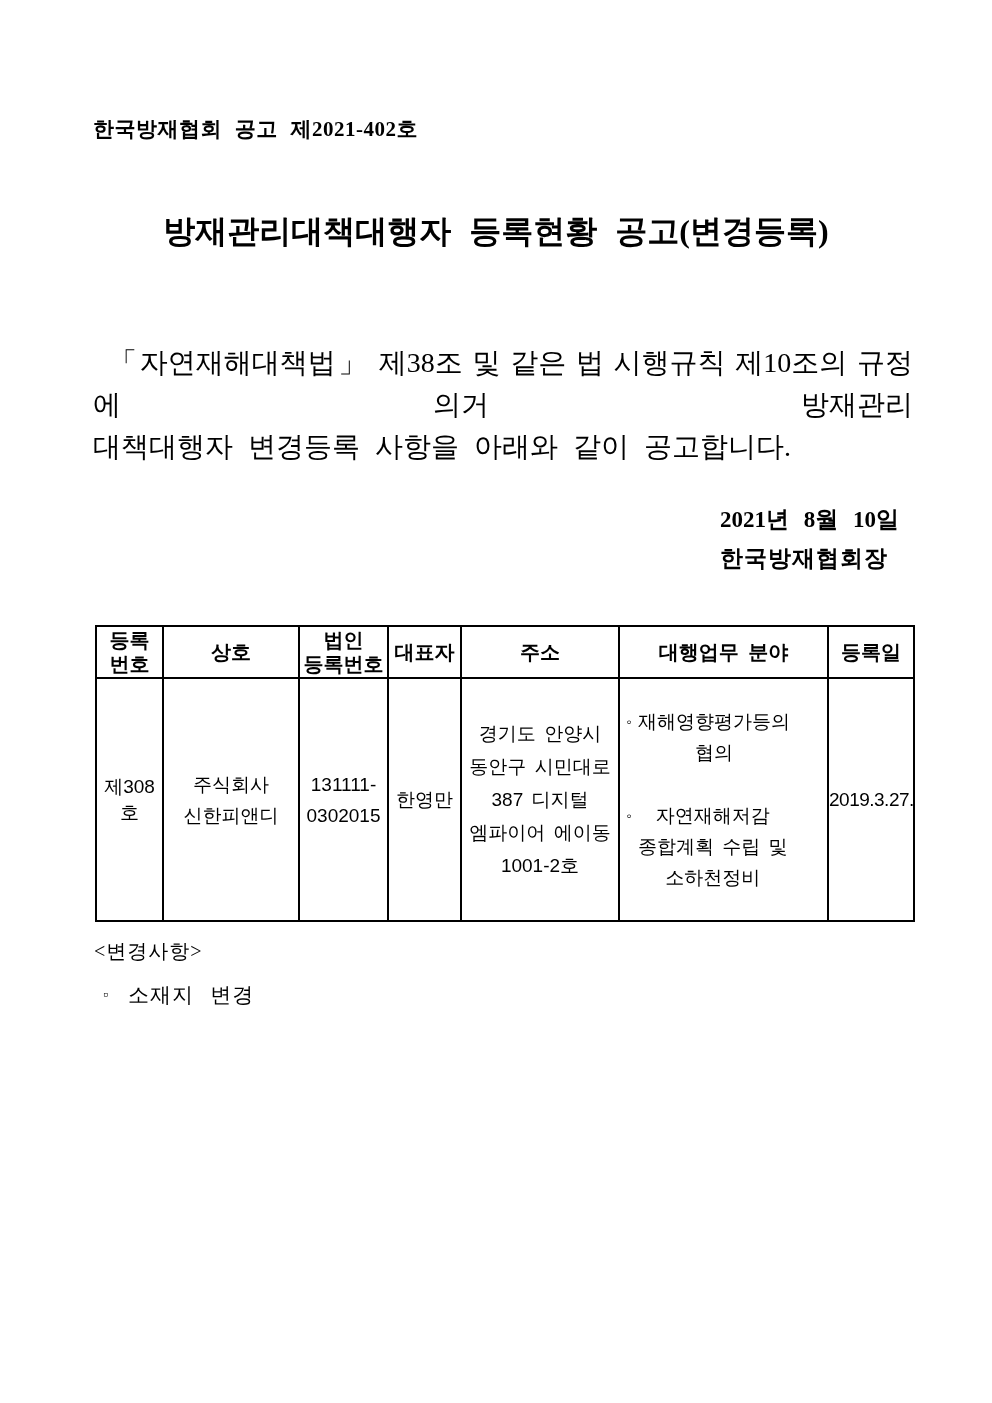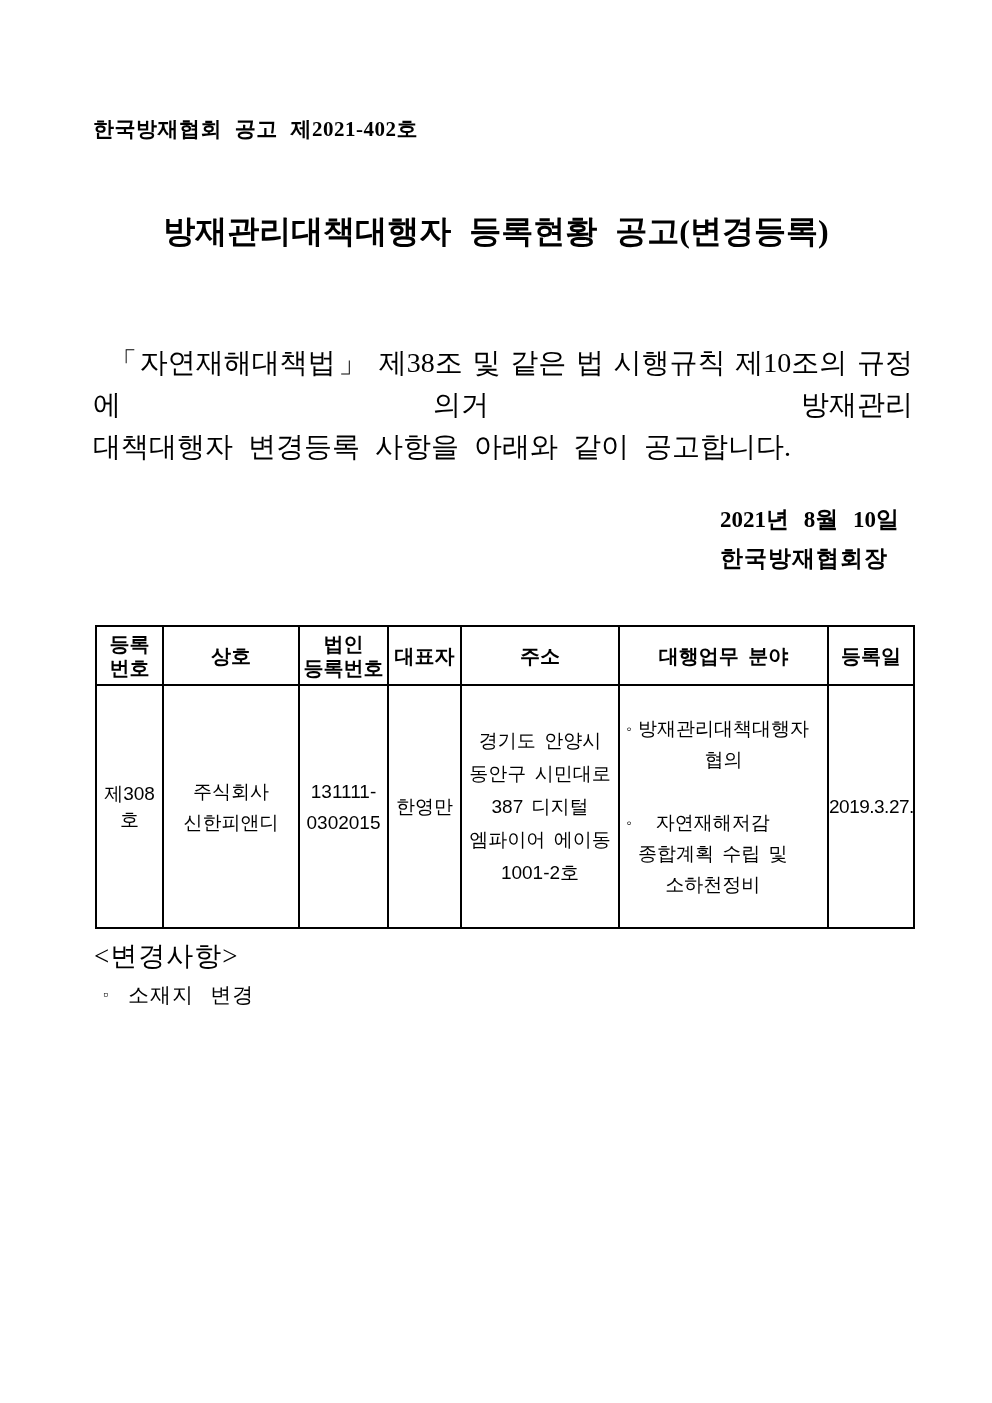--- a/index.html
+++ b/index.html
@@ -87,21 +87,21 @@
     border-collapse: collapse;
     table-layout: fixed;
     font-family: "Liberation Sans", "DejaVu Sans", sans-serif;
   }
   .reg-table th, .reg-table td {
     border: 2px solid #000000;
     vertical-align: middle;
     padding: 0;
     overflow: hidden;
   }
-  .reg-table thead tr { height: 59px; }
+  .reg-table thead tr { height: 52px; }
   .reg-table tbody tr { height: 166px; }
   .reg-table th {
     font-size: 20px;
     font-weight: bold;
     text-align: center;
     white-space: pre-line;
     line-height: 24px;
     word-spacing: 4px;
   }
   .reg-table td {
@@ -136,21 +136,21 @@
     font-size: 18px;
     letter-spacing: -0.5px;
     white-space: nowrap;
   }
 
   
   .changes-heading {
     position: absolute;
     left: 94px;
     top: 938px;
-    font-size: 27px;
+    font-size: 20px;
     letter-spacing: 1px;
   }
   .change-item {
     position: absolute;
     left: 103px;
     top: 981px;
     font-size: 21px;
     display: flex;
     align-items: center;
   }
@@ -214,21 +214,21 @@
 0302015</td>
         <td>한영만</td>
         <td class="cell-address">경기도 안양시
 동안구 시민대로
 387 디지털
 엠파이어 에이동
 1001-2호</td>
         <td class="cell-business">
           <div class="biz-item">
             <span class="biz-bullet">◦</span>
-            <span class="biz-text">방재관리대책대행자
+            <span class="biz-text">재해영향평가등의
 협의</span>
           </div>
           <div class="biz-item">
             <span class="biz-bullet">◦</span>
             <span class="biz-text">자연재해저감
 종합계획 수립 및
 소하천정비</span>
           </div>
         </td>
         <td class="cell-regdate">2019.3.27.</td>

